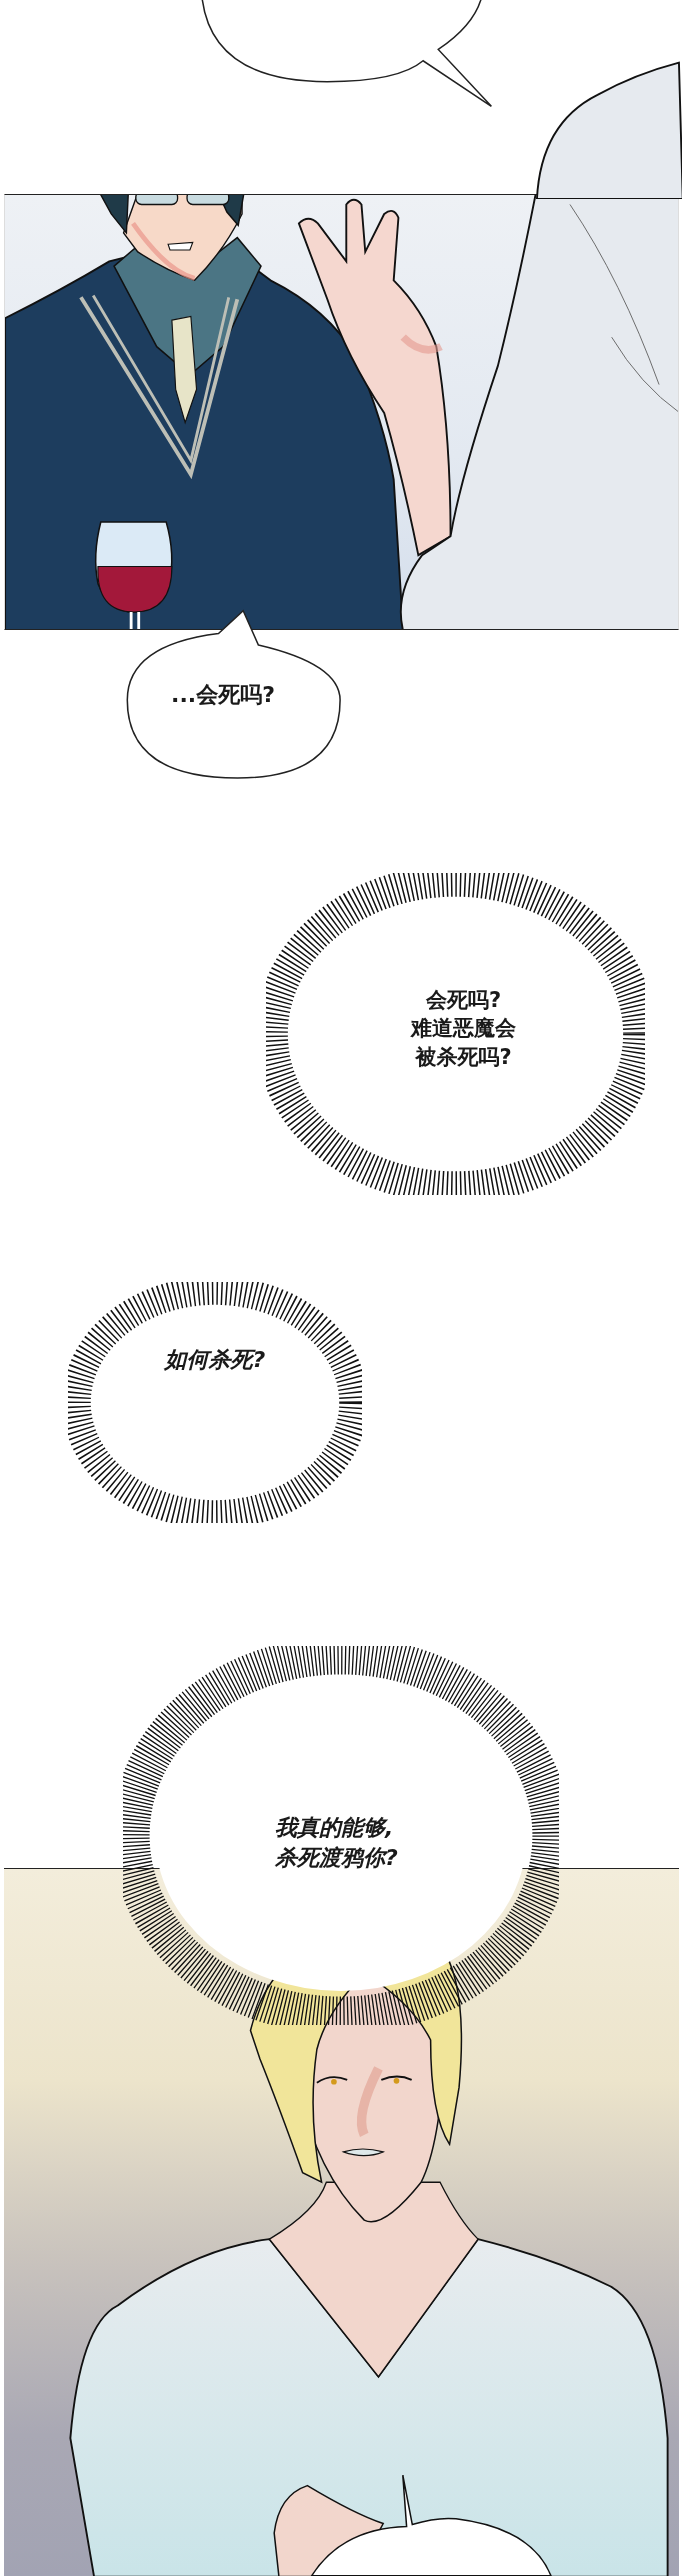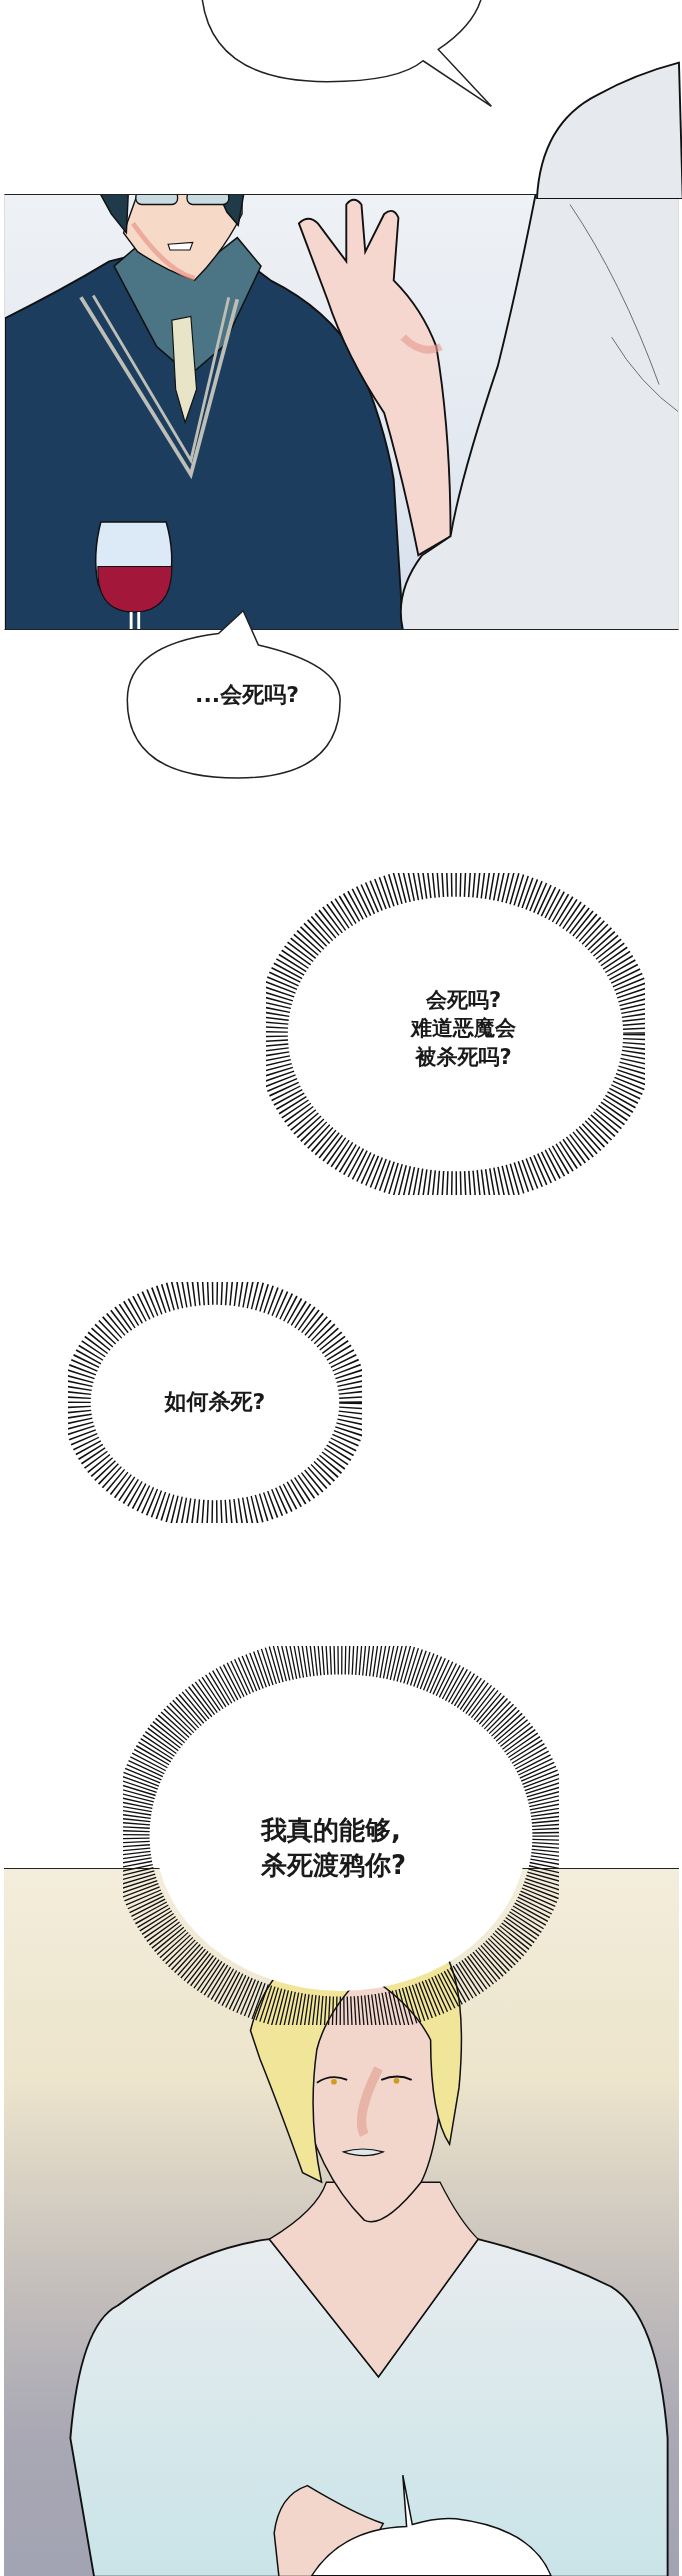--- a/index.html
+++ b/index.html
@@ -57,40 +57,40 @@
   </svg>
 </div>
 
 <svg class="abs" style="left:531px;top:57px" width="152" height="142" viewBox="0 0 160 150">
   <path d="M6 150 Q10 70 70 40 Q110 18 156 6 L160 150 Z" fill="#e6eaef" stroke="#111" stroke-width="2"></path>
 </svg>
 
 <svg class="abs" style="left:95px;top:588px" width="285" height="209" viewBox="0 0 300 220">
   <path d="M156 24 L172 60 Q258 80 258 118 Q258 200 150 200 Q34 200 34 118 Q34 60 130 48 Z" fill="#fff" stroke="#222" stroke-width="1.6"></path>
 </svg>
-<div class="bubble-text" style="left:152px;top:680px;width:190px;font-size:22px;">...会死吗?</div>
+<div class="bubble-text" style="left:128px;top:680px;width:190px;font-size:22px;">...会死吗?</div>
 
 <svg class="abs" style="left:266px;top:873px" width="379" height="322" viewBox="0 0 400 340">
   <defs>
     <pattern id="rays1" width="4" height="4" patternUnits="userSpaceOnUse">
         <rect width="2" height="4" fill="#111"></rect>
       </pattern>
   </defs>
   <ellipse cx="200" cy="170" rx="194" ry="162" fill="none" stroke="#111" stroke-width="34" stroke-dasharray="1.6 3.2"></ellipse>
   <ellipse cx="200" cy="170" rx="172" ry="140" fill="#fff"></ellipse>
 </svg>
 <div class="bubble-text" style="left:360px;top:986px;width:190px;font-size:21px;text-align:center;padding-left:17px;">会死吗?
 难道恶魔会
 被杀死吗?</div>
 
 <svg class="abs" style="left:68px;top:1282px" width="294" height="241" viewBox="0 0 310 254">
   <ellipse cx="155" cy="127" rx="146" ry="118" fill="none" stroke="#111" stroke-width="30" stroke-dasharray="1.6 3.4"></ellipse>
   <ellipse cx="155" cy="127" rx="126" ry="98" fill="#fff"></ellipse>
 </svg>
-<div class="bubble-text" style="left:120px;top:1387px;width:190px;font-size:22px;">如何杀死?</div>
+<div class="bubble-text" style="left:120px;top:1345px;width:190px;font-size:22px;font-style:italic;">如何杀死?</div>
 
 <div class="panel panel-border-top" style="left:3.8px;top:1868px;width:675px;height:708px;background:linear-gradient(180deg,#f3eddb 0%,#ece4cb 30%,#c9c3bd 55%,#a9a8b4 80%,#a2a3b3 100%);">
   <svg width="675" height="708" viewBox="0 0 712 746">
 
     <path d="M95 746 L70 600 Q80 480 120 460 Q200 400 280 390 L395 535 L500 390 Q580 410 640 440 Q690 470 700 600 L700 746 Z" fill="url(#shirtGrad)" stroke="#111" stroke-width="2"></path>
     <defs>
       <linearGradient id="shirtGrad" x1="0" y1="0" x2="0" y2="1">
         <stop offset="0" stop-color="#e8ecef"></stop>
         <stop offset="1" stop-color="#c9e4e8"></stop>
       </linearGradient>
@@ -111,19 +111,19 @@
     <path d="M260 170 Q280 90 360 60 Q420 40 460 80 Q490 120 480 230 L470 290 Q450 260 450 180 Q430 140 380 110 Q340 150 330 190 Q320 260 335 330 L315 320 Q290 250 270 200 Z" fill="#f1e59a" stroke="#111" stroke-width="1.6"></path>
 
     <path d="M285 700 Q290 660 320 650 Q370 680 400 690 L370 746 L290 746 Z" fill="#f2d6cc" stroke="#111" stroke-width="1.6"></path>
   </svg>
 </div>
 
 <svg class="abs" style="left:123px;top:1646px" width="436" height="379" viewBox="0 0 460 400">
   <ellipse cx="230" cy="200" rx="222" ry="190" fill="none" stroke="#111" stroke-width="40" stroke-dasharray="1.4 2.6"></ellipse>
   <ellipse cx="230" cy="200" rx="196" ry="164" fill="#fff"></ellipse>
 </svg>
-<div class="bubble-text" style="left:242px;top:1813px;width:190px;font-size:26px;text-align:left;padding-left:19px;">我真的能够,
+<div class="bubble-text" style="left:256px;top:1813px;width:190px;font-size:22px;text-align:left;padding-left:19px;font-style:italic;">我真的能够,
 杀死渡鸦你?</div>
 
 <svg class="abs" style="left:285px;top:2456px" width="304" height="120" viewBox="0 0 320 126">
   <path d="M124 20 L134 72 Q160 64 180 66 Q260 76 280 126 L28 126 Q60 76 128 74 Z" fill="#fff" stroke="#111" stroke-width="1.6"></path>
 </svg>
 
 
 </body></html>

